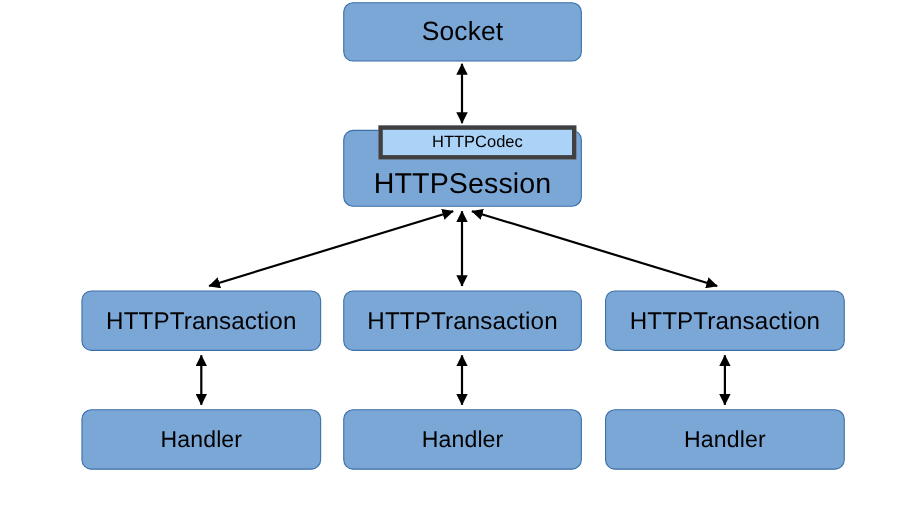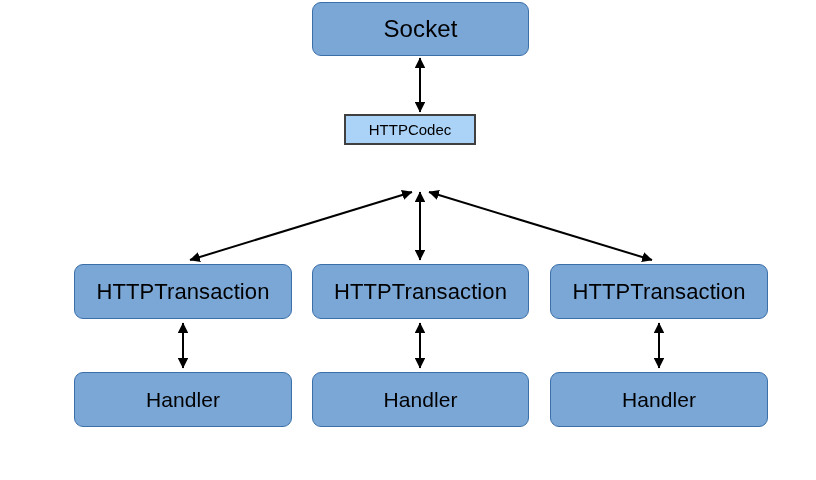--- a/index.html
+++ b/index.html
@@ -59,24 +59,24 @@
   .node.h-left .node-label,
   .node.h-mid .node-label,
   .node.h-right .node-label { font-size: 21px; }
   .node.session .node-label { font-size: 26px; }
   .node.socket .node-label  { font-size: 24px; }
   .codec {
     position: absolute;
     box-sizing: border-box;
     left: 344px;
     top: 114px;
-    width: 132px;
+    width: 180px;
     height: 31px;
     background: #abd2f7;
-    border: 2px solid #404040;
+    border: 4px solid #404040;
     border-radius: 0;
     display: flex;
     align-items: center;
     justify-content: center;
     color: #000000;
     z-index: 3;
   }
   .codec-label {
     font-size: 15px;
     line-height: 1;
@@ -112,20 +112,23 @@
       <line x1="420" y1="323" x2="420" y2="368" marker-start="url(#arrowStart)" marker-end="url(#arrowEnd)"></line>
 
       <line x1="659" y1="323" x2="659" y2="368" marker-start="url(#arrowStart)" marker-end="url(#arrowEnd)"></line>
     </g>
   </svg>
 
   <div class="node socket">
     <span class="node-label">Socket</span>
   </div>
 
+  <div class="node session">
+    <span class="node-label">HTTPSession</span>
+  </div>
 
   <div class="codec">
     <span class="codec-label">HTTPCodec</span>
   </div>
 
   <div class="node tx-left">
     <span class="node-label">HTTPTransaction</span>
   </div>
 
   <div class="node tx-mid">

